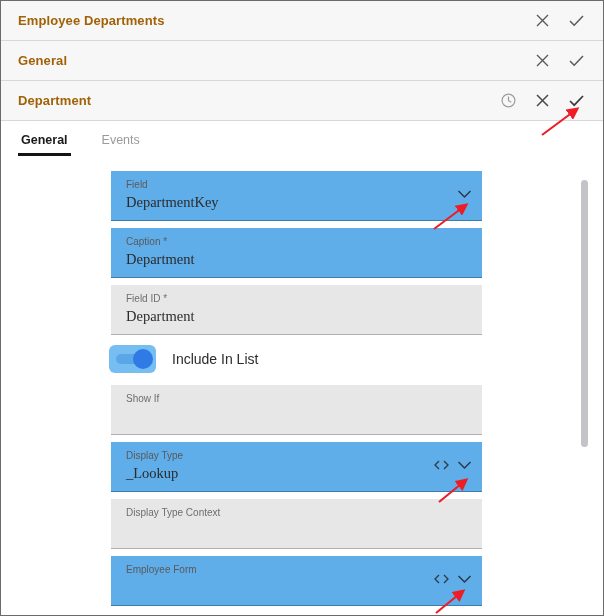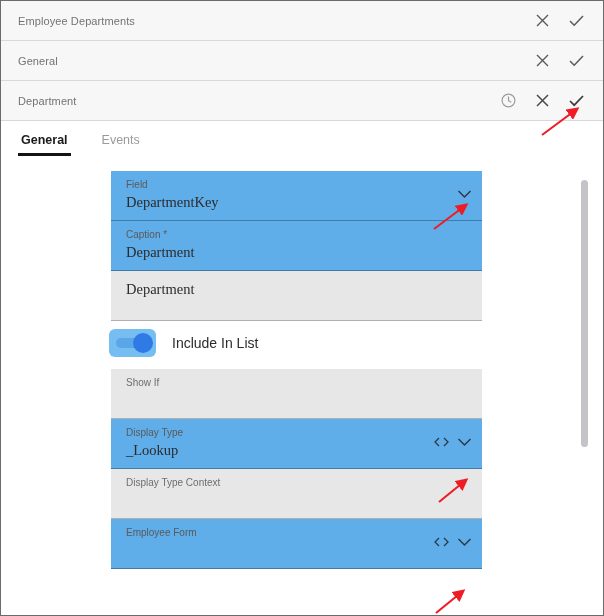--- a/index.html
+++ b/index.html
@@ -26,23 +26,23 @@
     position: relative;
     box-sizing: border-box;
     height: 40px;
     background: #f7f7f7;
     border-bottom: 1px solid #d8d8d8;
     display: flex;
     align-items: center;
     padding: 0 10px 0 17px;
   }
   .hdr-title {
-    font-size: 11px;
-    font-weight: normal;
-    color: #737373;
+    font-size: 13px;
+    font-weight: bold;
+    color: #a16207;
     letter-spacing: 0.1px;
     flex: 1 1 auto;
     white-space: nowrap;
     overflow: hidden;
   }
   .hdr-actions {
     display: flex;
     align-items: center;
     gap: 0px;
   }
@@ -98,20 +98,21 @@
   .fields {
     position: absolute;
     left: 110px;
     top: 8px;
     width: 371px;
   }
   .field {
     position: relative;
     box-sizing: border-box;
     height: 50px;
+    margin-bottom: 7px;
     border-bottom: 1px solid #b4b4b4;
     padding: 7px 12px 0 15px;
   }
   .field.blue {
     background: #5fade9;
     border-bottom-color: #3f7ca8;
   }
   .field.grey {
     background: #e7e7e7;
     border-bottom-color: #b0b0b0;
@@ -286,20 +287,21 @@
           </span>
         </div>
       </div>
 
       <div class="field blue">
         <div class="field-label">Caption *</div>
         <div class="field-value">Department</div>
       </div>
 
       <div class="field grey">
+        <div class="field-label">Field ID *</div>
         <div class="field-value">Department</div>
       </div>
 
       <div class="toggle-row">
         <div class="toggle">
           <div class="track"></div>
           <div class="knob"></div>
         </div>
         <div class="toggle-label">Include In List</div>
       </div>

